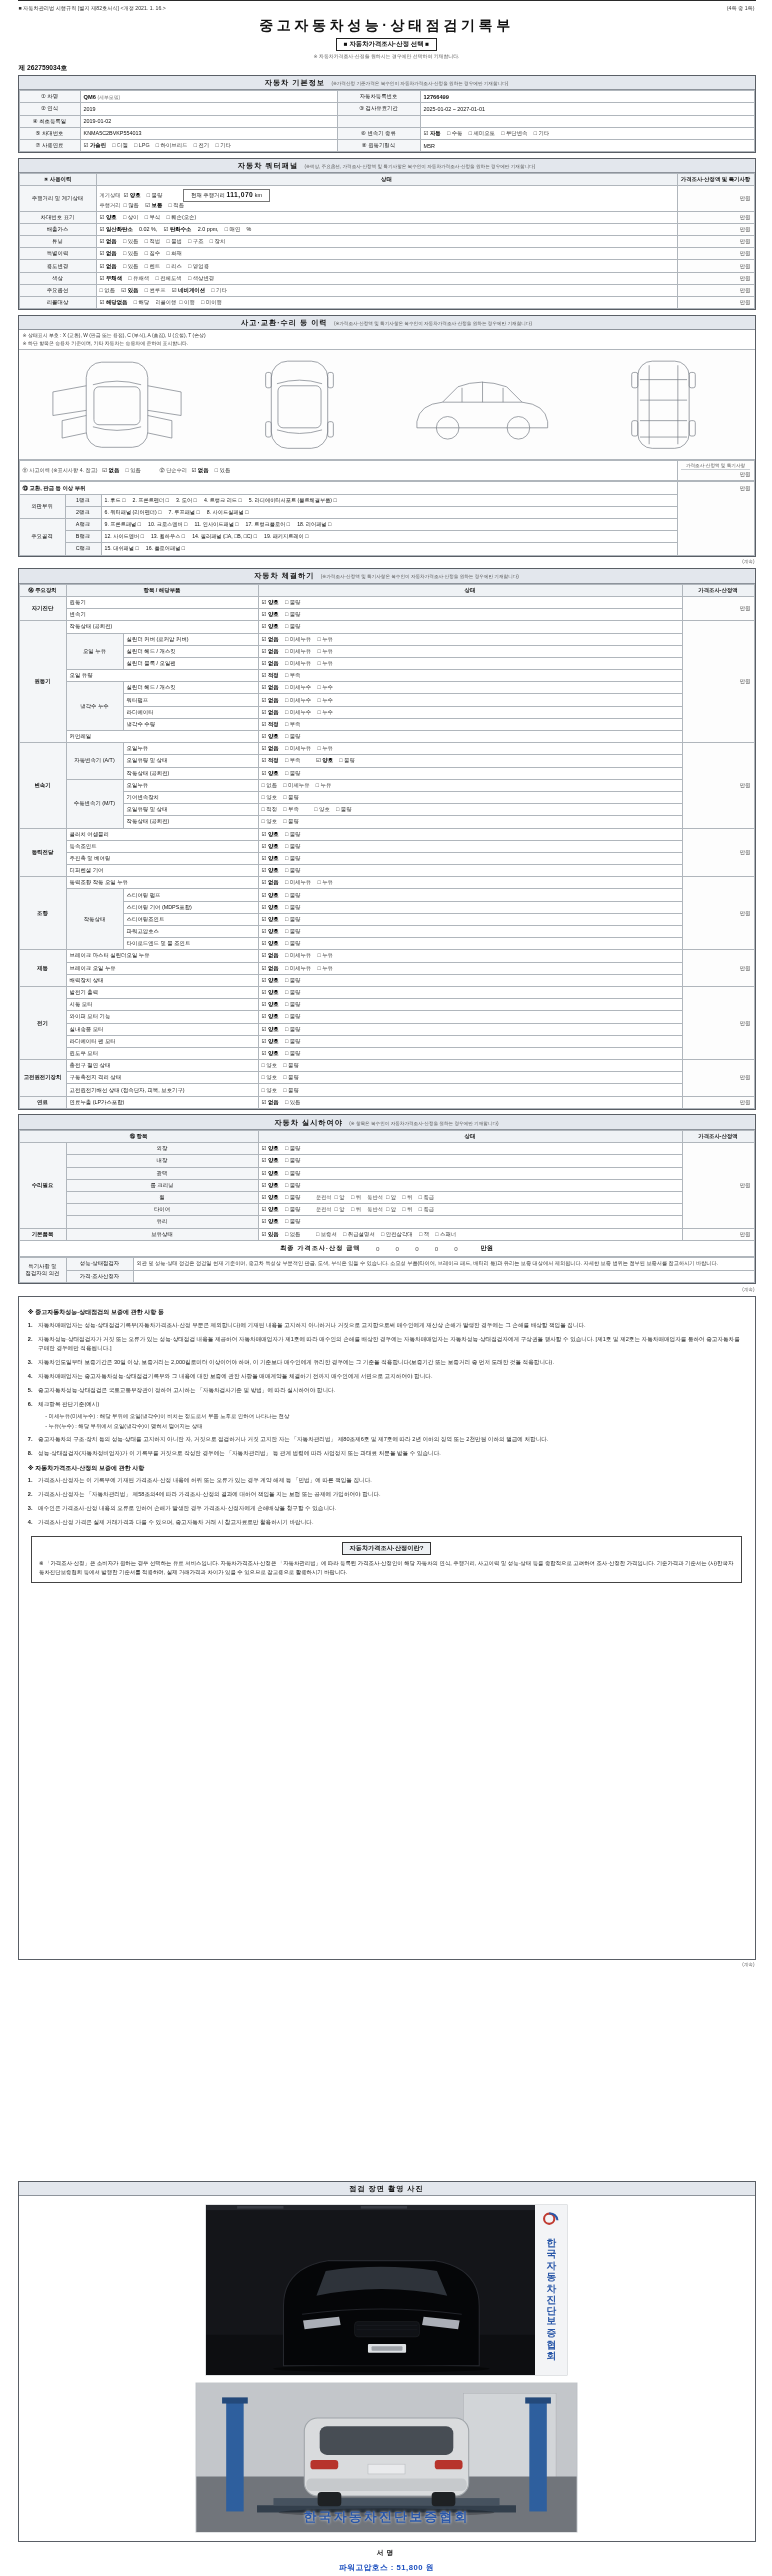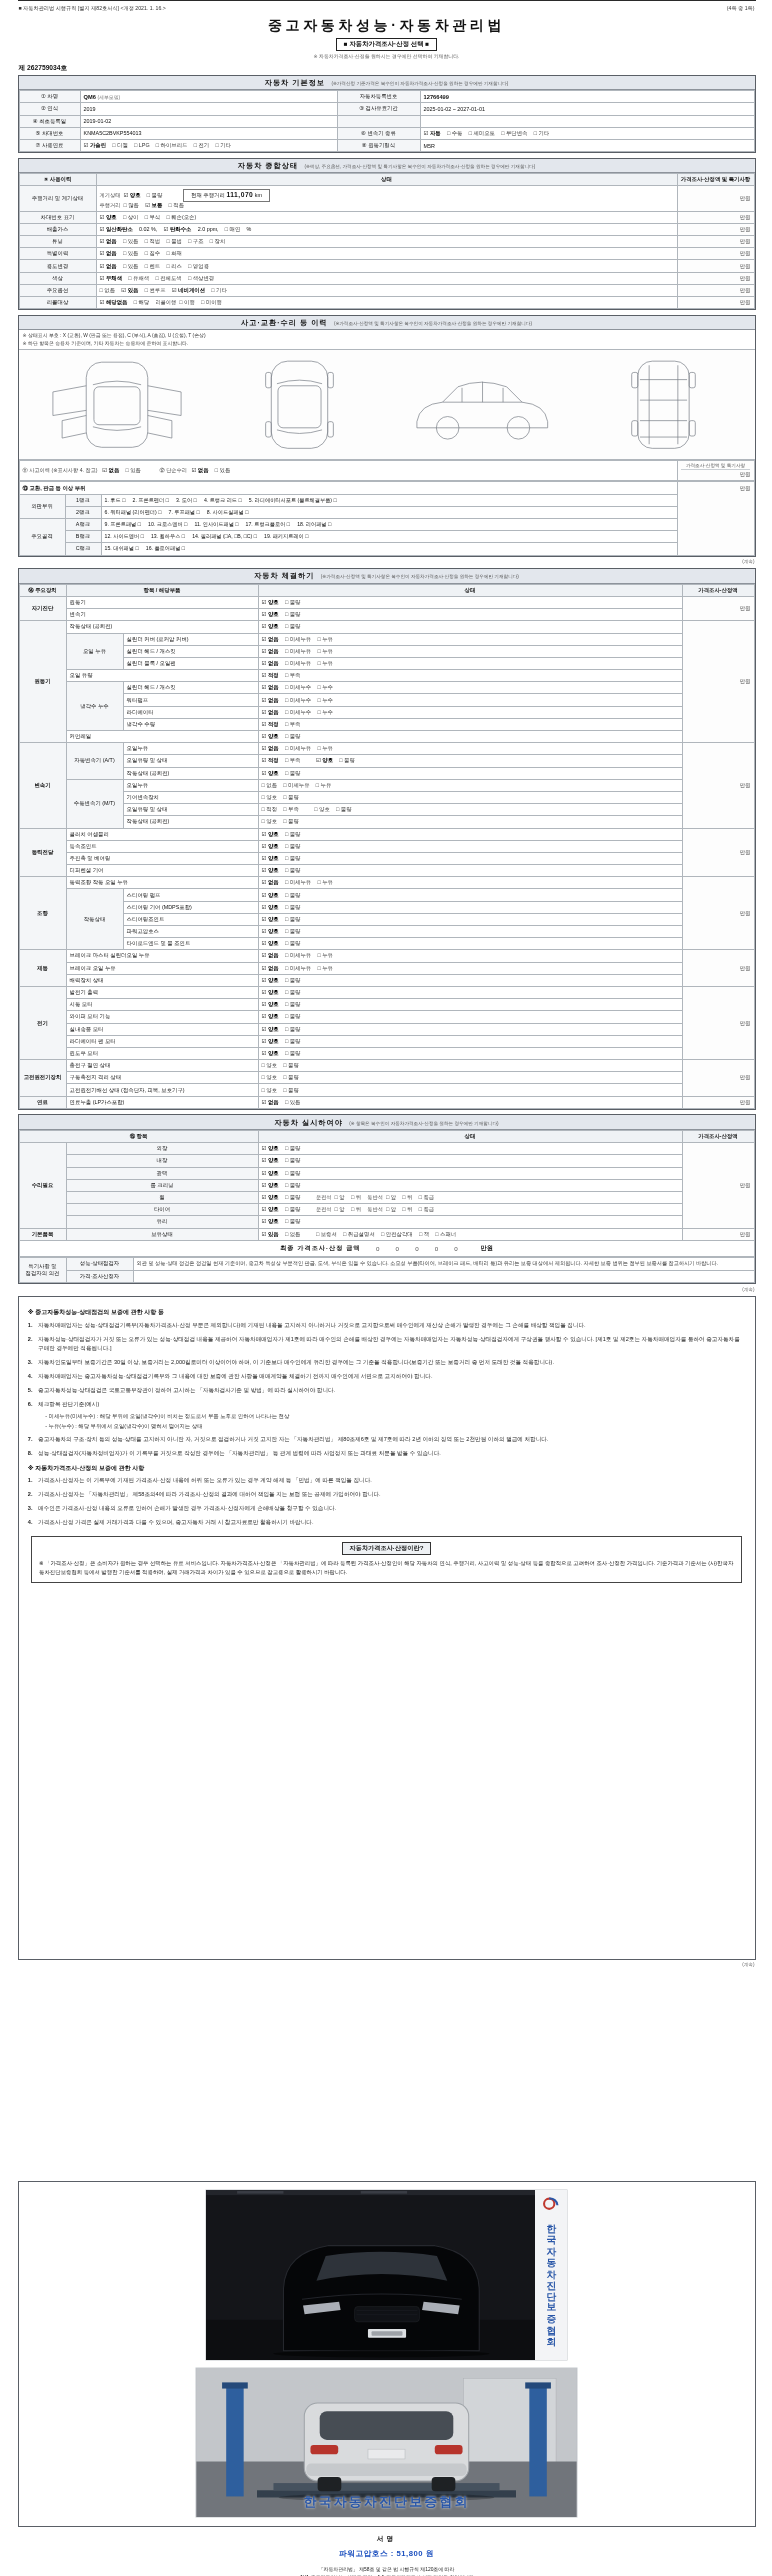--- a/index.html
+++ b/index.html
@@ -67,21 +67,21 @@
 <body>
 
 <div class="page">
 
   <div class="topline">
     <span>■ 자동차관리법 시행규칙 [별지 제82호서식] &lt;개정 2021. 1. 16.&gt;</span>
     <span>(4쪽 중 1쪽)</span>
   </div>
 
   <div class="title-wrap">
-    <h1 class="title">중고자동차성능·자동차관리법</h1>
+    <h1 class="title">중고자동차성능·상태점검기록부</h1>
     <div class="sub-box">■ 자동차가격조사·산정 선택 ■</div>
     <div class="sub-note">※ 자동차가격조사·산정을 원하시는 경우에만 선택하여 기재합니다.</div>
   </div>
 
   <div class="docno">제 262759034호</div>
 
   <section class="sec">
     <div class="sec-h">
       <span class="sec-t">자동차 기본정보</span>
       <span class="sec-n">(※가격산정 기준가격은 복수인이 자동차가격조사·산정을 원하는 경우에만 기재합니다)</span>
@@ -123,21 +123,21 @@
         <td><span class="cb on">☑ 가솔린</span><span class="cb">□ 디젤</span><span class="cb">□ LPG</span><span class="cb">□ 하이브리드</span><span class="cb">□ 전기</span><span class="cb">□ 기타</span></td>
         <td class="lab">⑧ 원동기형식</td>
         <td>M5R</td>
       </tr>
     </tbody>
       </table>
   </section>
 
   <section class="sec">
     <div class="sec-h">
-      <span class="sec-t">자동차 종합상태</span>
+      <span class="sec-t">자동차 쿼터패널</span>
       <span class="sec-n">(※색상, 주요옵션, 가격조사·산정액 및 특기사항은 복수인이 자동차가격조사·산정을 원하는 경우에만 기재합니다)</span>
     </div>
     <table class="t">
       <colgroup>
           <col style="width:77px">
           <col>
           <col style="width:77px">
         </colgroup>
       <thead>
         <tr>
@@ -673,20 +673,23 @@
         <div style="text-align:center;"><span class="pb-t">자동차가격조사·산정이란?</span></div>
         <p class="pb-x">※ 「가격조사·산정」은 소비자가 원하는 경우 선택하는 유료 서비스입니다. 자동차가격조사·산정은 「자동차관리법」에 따라 등록된 가격조사·산정인이 해당 자동차의 연식, 주행거리, 사고이력 및 성능·상태 등을 종합적으로 고려하여 조사·산정한 가격입니다. 기준가격과 기준서는 (사)한국자동차진단보증협회 등에서 발행한 기준서를 적용하며, 실제 거래가격과 차이가 있을 수 있으므로 참고용으로 활용하시기 바랍니다.</p>
       </div>
     </div>
   </section>
   <div class="cont-mark">(계속)</div>
 
   <div class="spacer"></div>
 
   <section class="sec">
+    <div class="sec-h">
+      <span class="sec-t">점검 장면 촬영 사진</span>
+    </div>
     <div class="photo-wrap">
 
       <div class="photo photo1">
         <svg width="361" height="170" viewBox="0 0 700 330">
           <rect width="700" height="330" fill="#141519"></rect>
           <rect y="0" width="700" height="10" fill="#23252b"></rect>
           <rect x="60" y="2" width="90" height="5" fill="#3a3d45"></rect>
           <rect x="300" y="2" width="90" height="5" fill="#3a3d45"></rect>
           <rect y="252" width="700" height="78" fill="#0d0e11"></rect>
           <path d="M150,312 L150,196 Q150,122 236,108 L444,108 Q530,122 530,196 L530,312 Z" fill="#050608" stroke="#26282e" stroke-width="2"></path>

